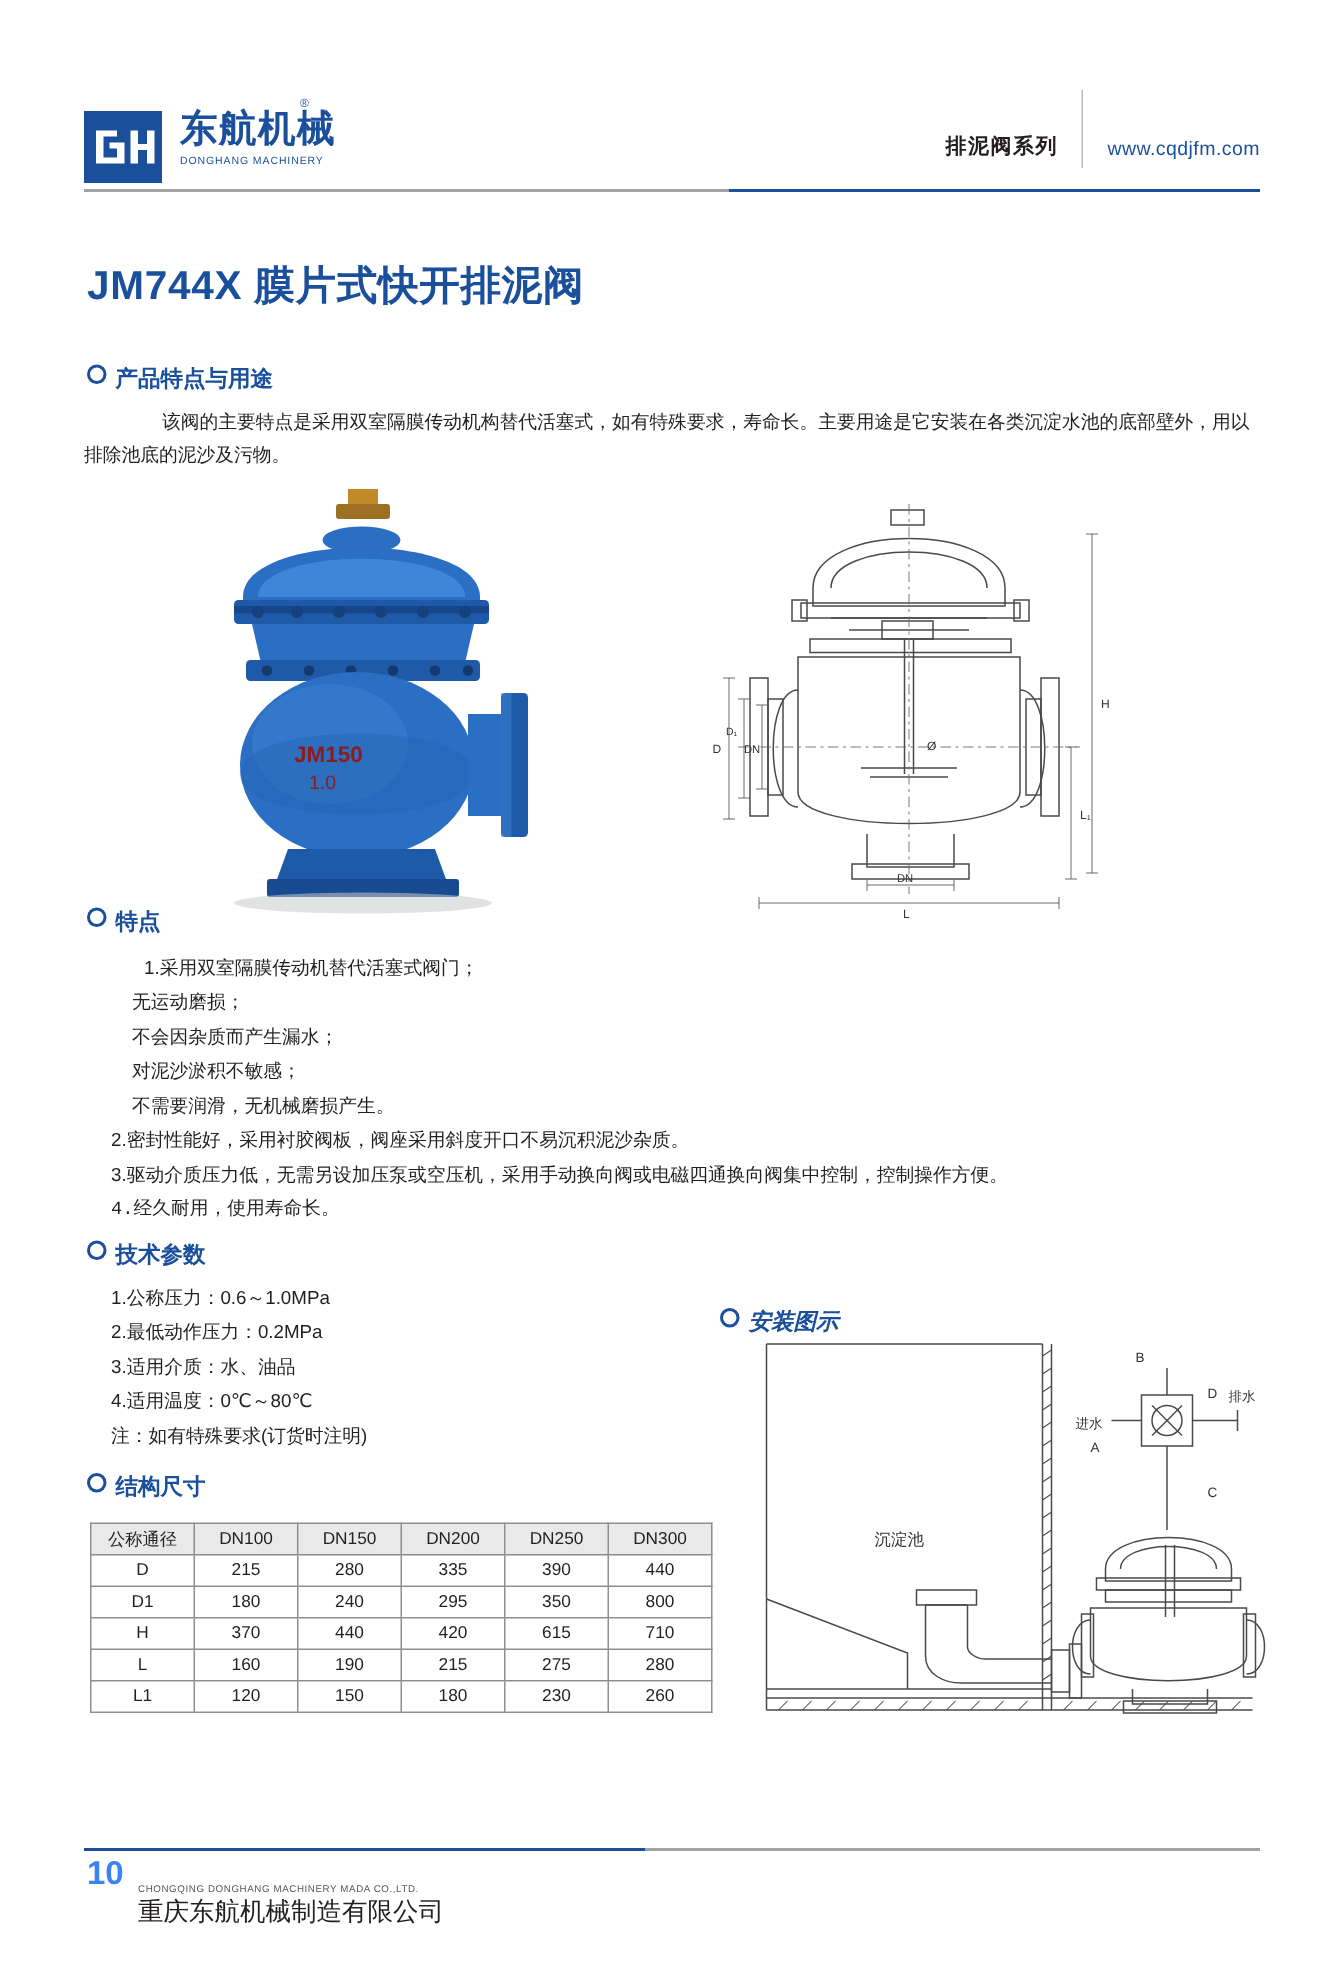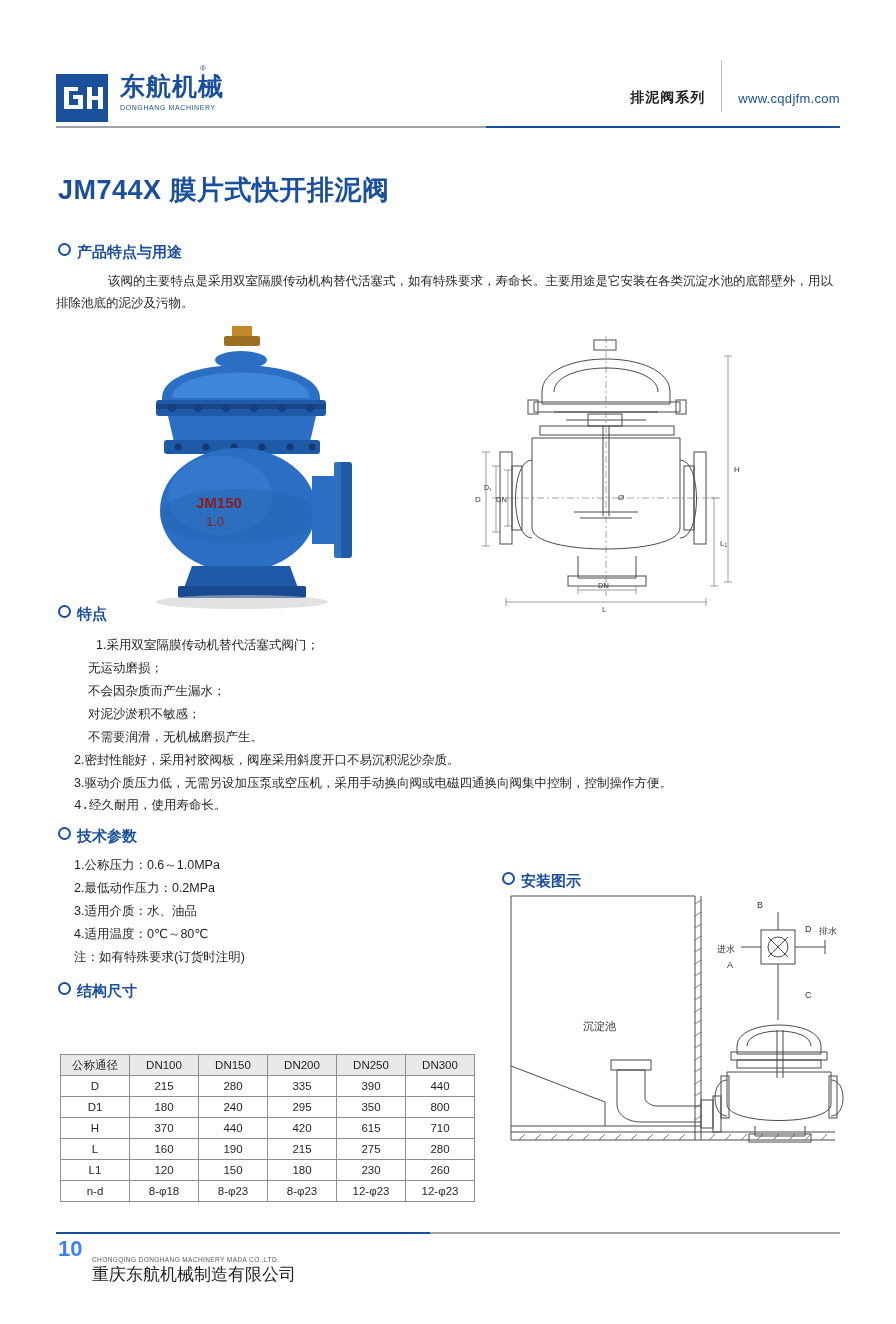--- a/index.html
+++ b/index.html
@@ -47,21 +47,21 @@
   }
 
   .body-text{position:absolute;font-size:12.5px;line-height:22px;color:#231f20;}
 
   
   .photo{position:absolute;left:120px;top:320px;width:260px;height:290px;}
   .drawing{position:absolute;left:470px;top:320px;width:290px;height:295px;}
   .install-drawing{position:absolute;left:505px;top:890px;width:360px;height:290px;}
 
   
-  .dim-table{position:absolute;left:60px;top:1015px;border-collapse:collapse;font-size:11.5px;margin-top:39px;}
+  .dim-table{position:absolute;left:60px;top:1015px;border-collapse:collapse;font-size:11.5px;}
   .dim-table td,.dim-table th{
     border:1px solid #8c8f92;
     width:68px;height:20px;text-align:center;font-weight:normal;color:#231f20;
     padding:0;
   }
   .dim-table th{background:#e9e9ea;font-size:11.5px;}
   .dim-table td:first-child{background:#ffffff;}
 
   
   .footer-rule{position:absolute;left:56px;top:1232px;width:784px;height:2px;background:#1a4f9c;}
@@ -251,21 +251,21 @@
 
   <div class="sec-head" style="left:58px;top:827px;">
     <span class="ring"></span><span>技术参数</span>
   </div>
   <div class="body-text" style="left:74px;top:854px;">1.公称压力：0.6～1.0MPa</div>
   <div class="body-text" style="left:74px;top:877px;">2.最低动作压力：0.2MPa</div>
   <div class="body-text" style="left:74px;top:900px;">3.适用介质：水、油品</div>
   <div class="body-text" style="left:74px;top:923px;">4.适用温度：0℃～80℃</div>
   <div class="body-text" style="left:74px;top:946px;">注：如有特殊要求(订货时注明)</div>
 
-  <div class="sec-head" style="left:502px;top:872px;">
+  <div class="sec-head" style="left:480px;top:872px;font-style:italic;">
     <span class="ring"></span><span>安装图示</span>
   </div>
 
   <div class="install-drawing">
     <svg width="360" height="290" viewBox="0 0 360 290" aria-hidden="true" font-family="Liberation Sans, sans-serif" font-size="9" fill="#333">
 
       <g stroke="#4a4a4a" stroke-width="1" fill="none">
         <path d="M6 6 L190 6"></path>
         <path d="M190 6 L190 250"></path>
         <path d="M196 6 L196 250"></path>
@@ -416,28 +416,20 @@
         <td>280</td>
       </tr>
       <tr>
         <td>L1</td>
         <td>120</td>
         <td>150</td>
         <td>180</td>
         <td>230</td>
         <td>260</td>
       </tr>
-      <tr>
-        <td>n-d</td>
-        <td>8-φ18</td>
-        <td>8-φ23</td>
-        <td>8-φ23</td>
-        <td>12-φ23</td>
-        <td>12-φ23</td>
-      </tr>
     </tbody>
   </table>
 
   <div class="footer-rule"></div>
   <div class="footer-rule-grey"></div>
   <div class="pagenum">10</div>
   <div class="footer-cn">重庆东航机械制造有限公司</div>
   <div class="footer-en">CHONGQING DONGHANG MACHINERY MADA CO.,LTD.</div>
 
 </div>

